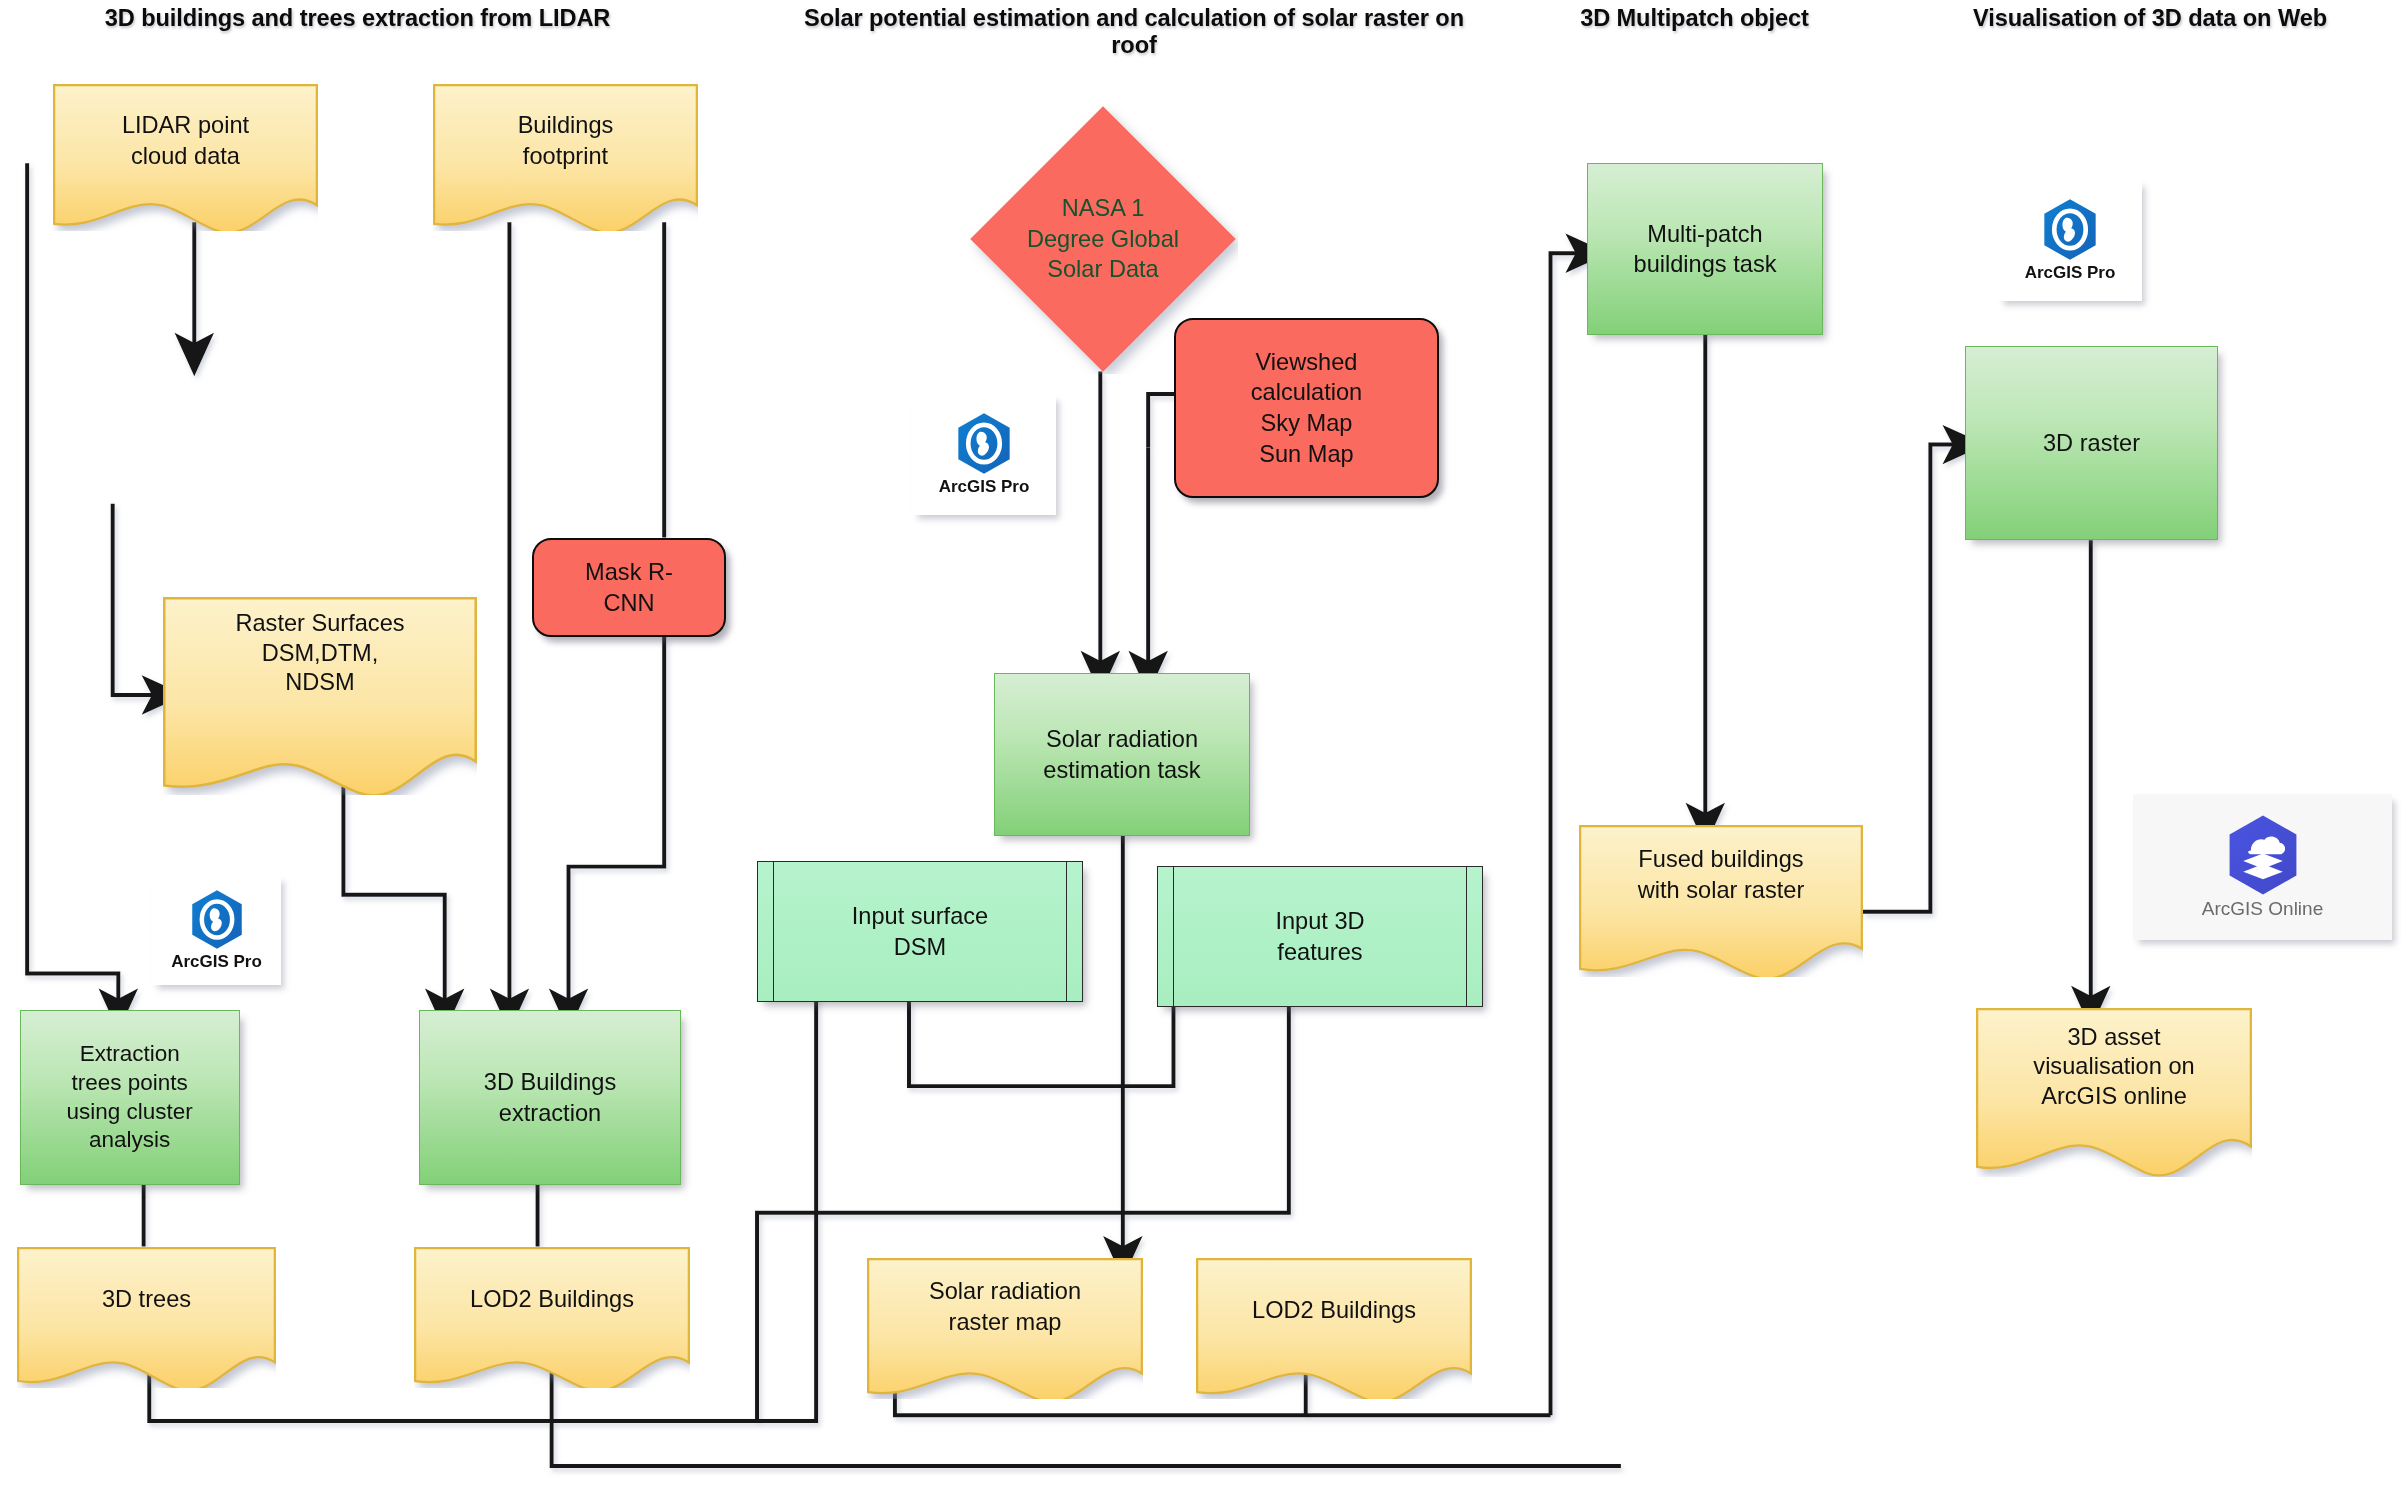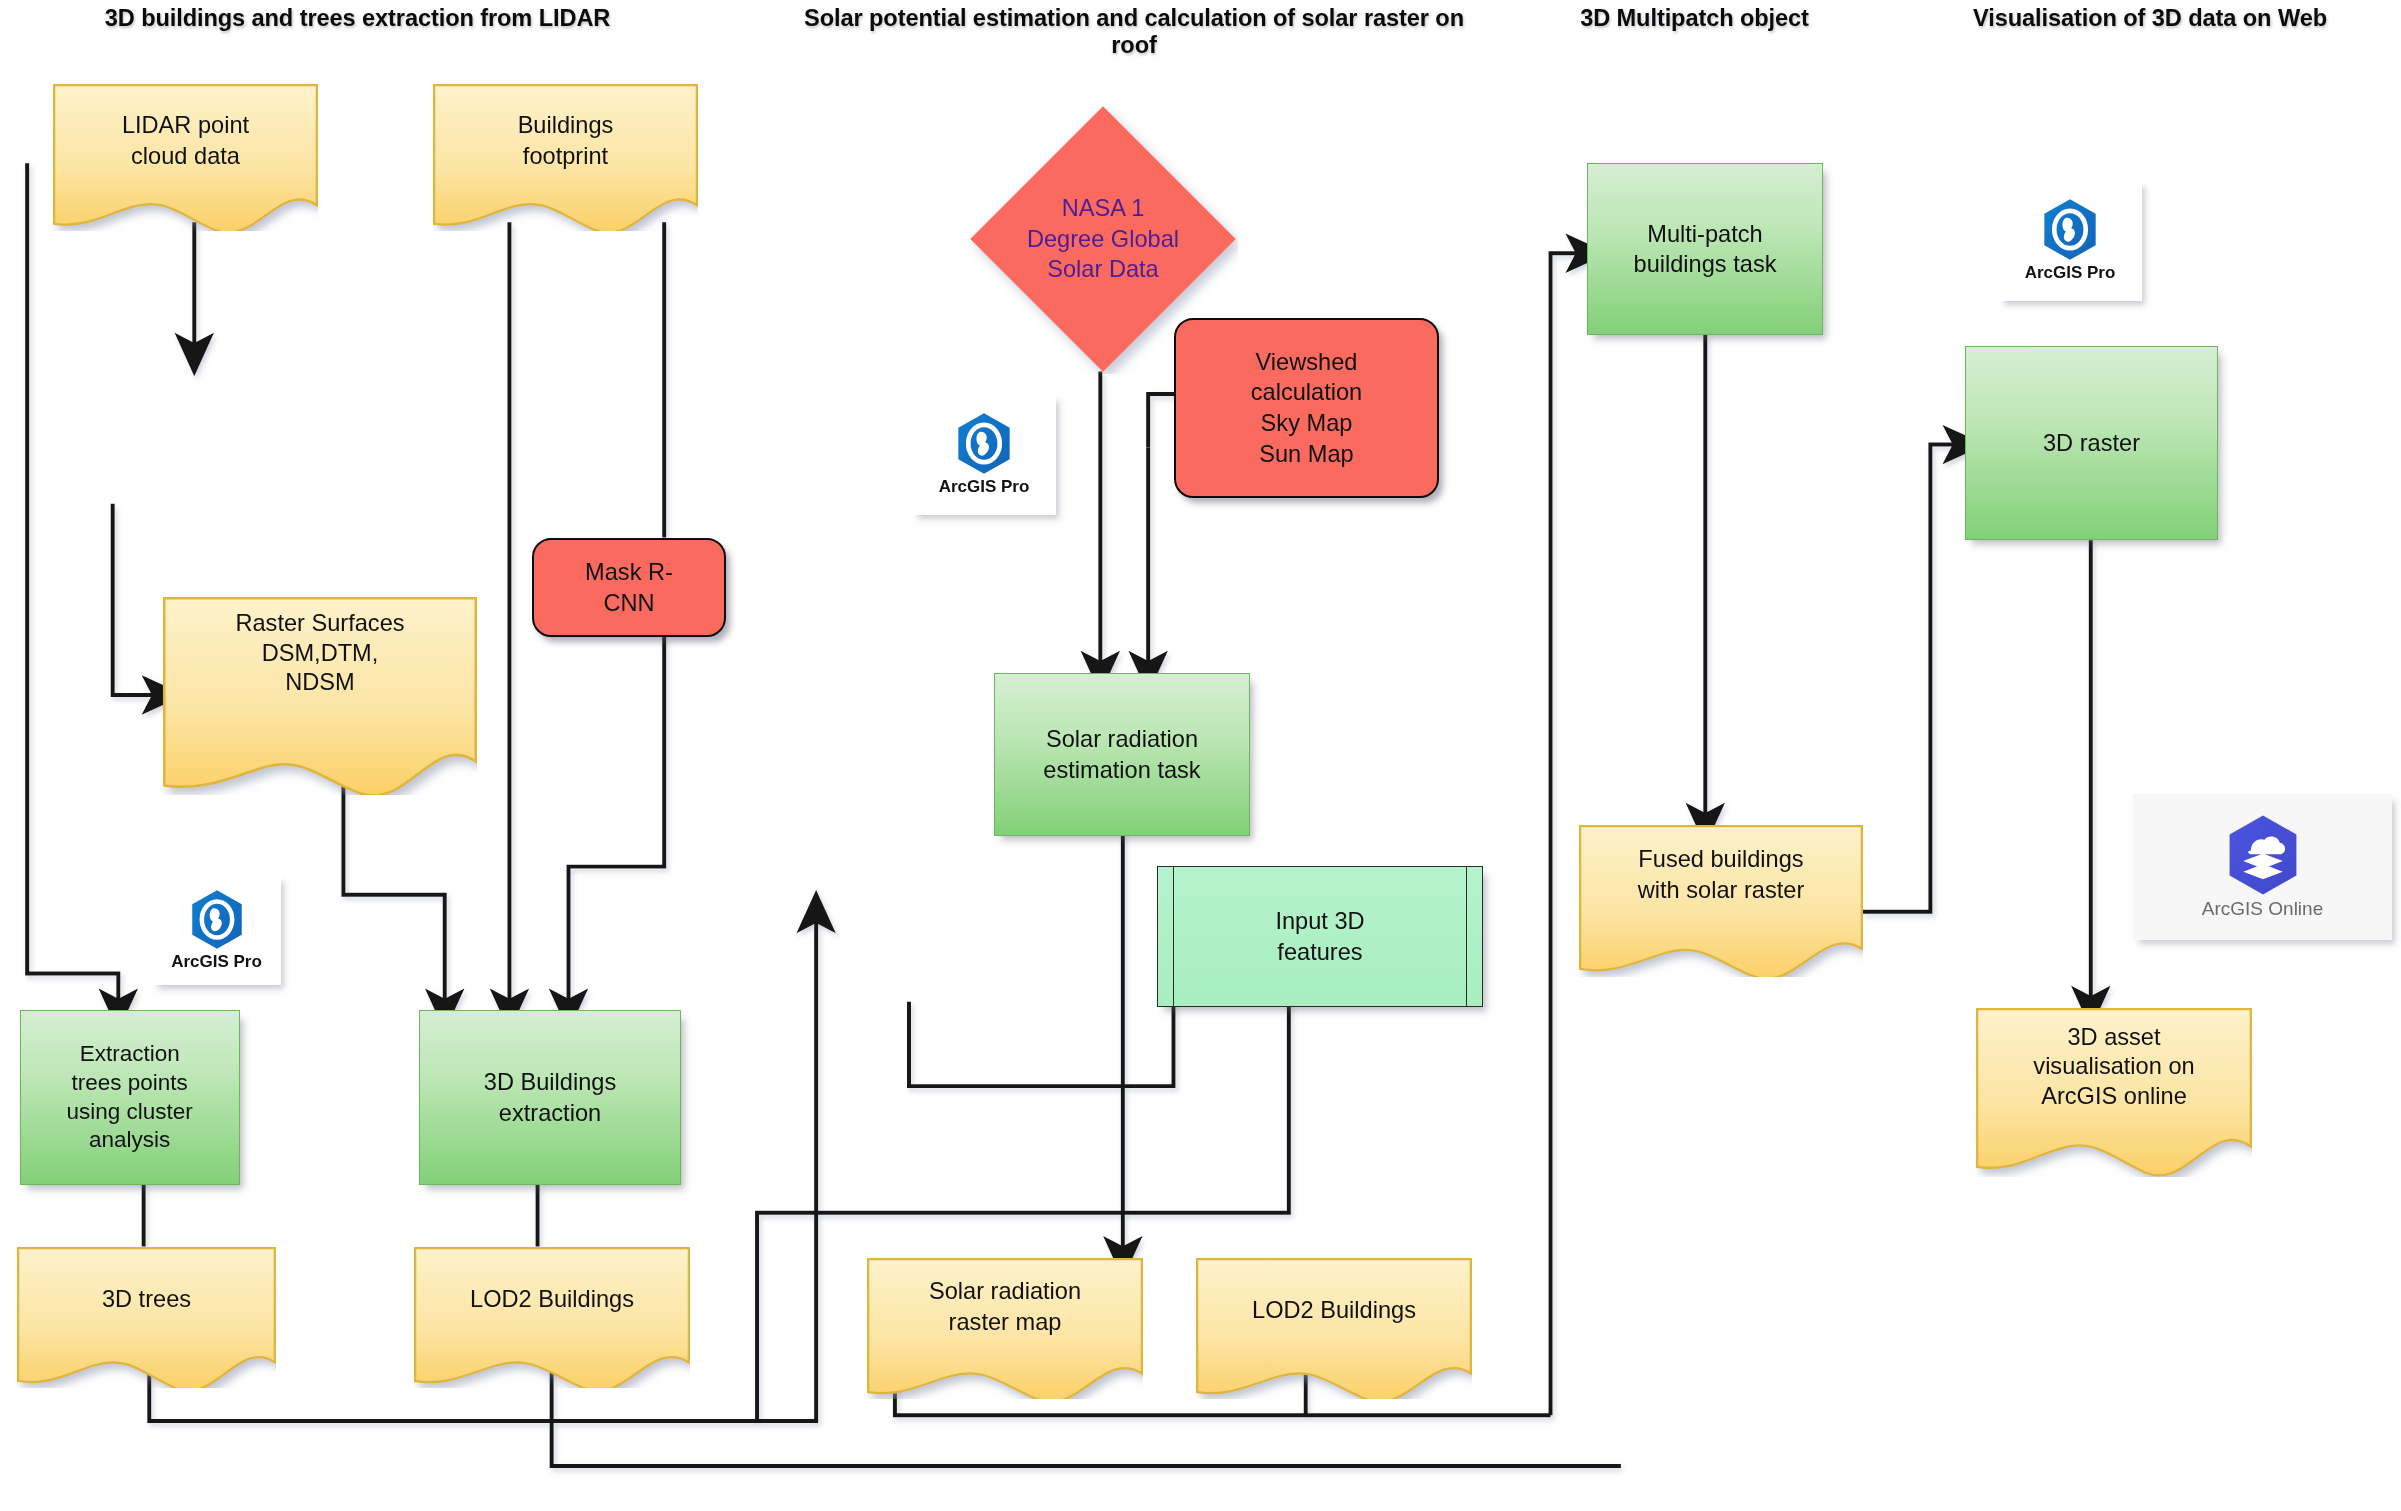--- a/index.html
+++ b/index.html
@@ -40,21 +40,21 @@
   .predef::after{right:14.6px;}
   .docwrap{position:absolute;}
   .docshape{position:absolute;inset:0;}
   .doclabel{position:absolute;inset:0;display:flex;align-items:flex-start;
             justify-content:center;text-align:center;color:#111;
             font-size:23.6px;line-height:1.3;font-family:"Liberation Sans",sans-serif;}
 
   
   .diamond{position:absolute;}
   .diamond .dlabel{position:absolute;inset:0;display:flex;align-items:center;
-        justify-content:center;text-align:center;color:#4c1d95;font-size:23.6px;
+        justify-content:center;text-align:center;color:#14532d;font-size:23.6px;
         line-height:1.3;white-space:pre-line;font-family:"Liberation Sans",sans-serif;}
 
   
   .term{
     position:absolute;box-sizing:border-box;display:flex;align-items:center;
     justify-content:center;text-align:center;color:#111;font-size:23.6px;line-height:1.3;
     background:#fa6a5f;border:2.3px solid #0d0d0d;border-radius:19px;
     box-shadow:5px 6.2px 6.8px -1.7px rgba(80,80,100,.45);
     font-family:"Liberation Sans", sans-serif;
   }
@@ -251,20 +251,24 @@
       <path d="M41,34 C52,33 56,44 50,52 C60,54 58,68 48,74 C38,78 34,66 41,58 C33,54 33,38 41,34 Z" fill="#ffffff"></path>
     </svg>
     <div class="cap">ArcGIS Pro</div>
   </div>
 
   <div class="node proc" style="left:994px;top:673px;width:256px;height:163px;">
     <span class="lbl" style="white-space:pre-line;">Solar radiation
 estimation task</span>
   </div>
 
+  <div class="node predef" style="left:757px;top:861px;width:326px;height:141px;">
+    <span class="lbl" style="white-space:pre-line;">Input surface
+DSM</span>
+  </div>
 
   <div class="node predef" style="left:1157px;top:866px;width:326px;height:141px;">
     <span class="lbl" style="white-space:pre-line;">Input 3D
 features</span>
   </div>
 
   <div class="docwrap" style="left:867px;top:1258px;width:276px;height:141px;">
     <svg class="docshape" viewBox="0 0 490 250" preserveAspectRatio="none">
       <path filter="url(#ds1)" d="M2,2 L488,2 L488,205 C418,162 376,282 300,250 C238,224 210,192 148,210 C100,223 60,247 2,238 Z" fill="url(#gy1)" stroke="#e0b53b" stroke-width="4"></path>
     </svg>

